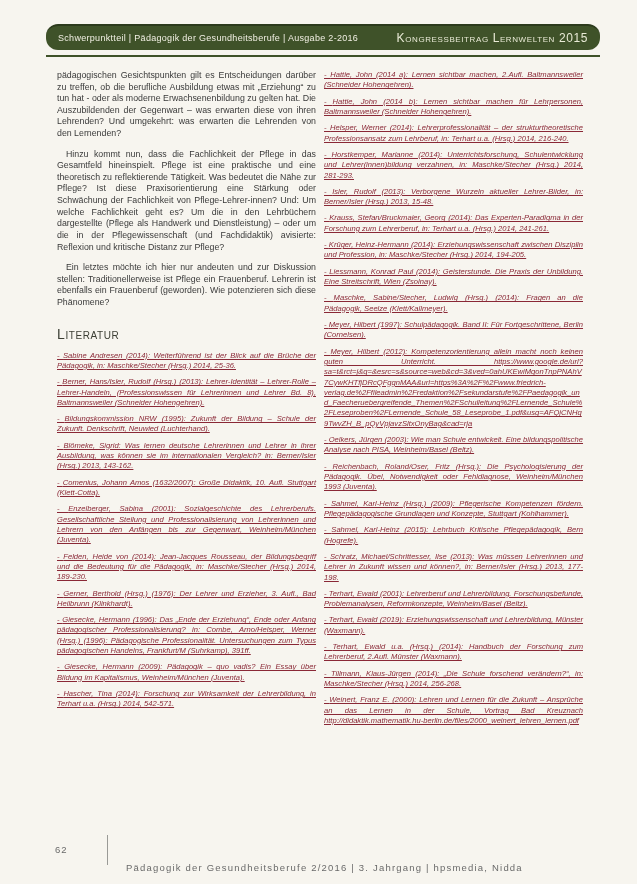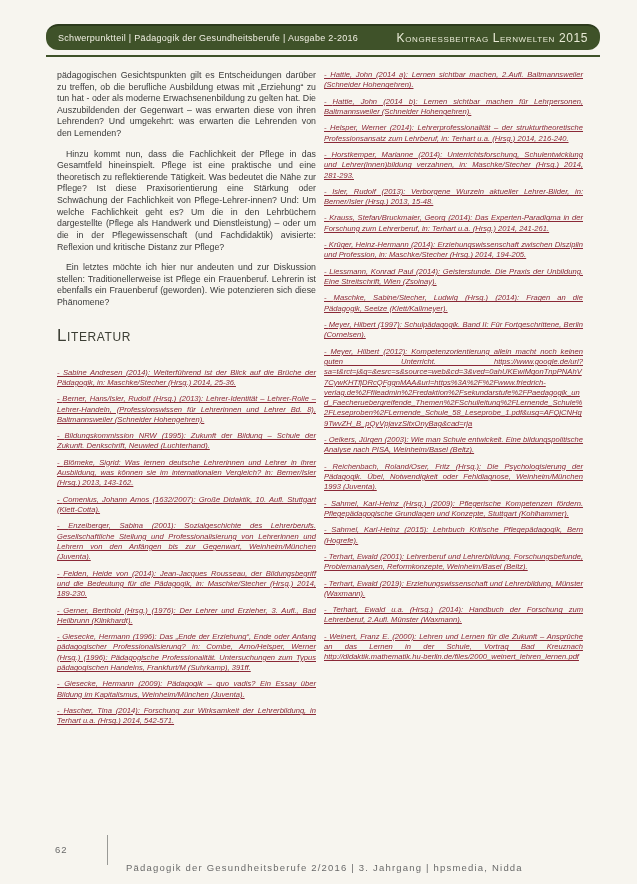--- a/index.html
+++ b/index.html
@@ -38,23 +38,23 @@
   }
   .col { width:260px; }
   .para {
     font-size:8.8px; line-height:1.32; text-align:justify;
     color: var(--body-text, #3a3a3a);
     margin:0 0 9px 0;
   }
   .para:not(:first-child) { text-indent:9px; }
   .lit-heading {
     font-variant:small-caps;
-    font-size:17px; font-weight:500; letter-spacing:0.6px;
+    font-size:14px; font-weight:500; letter-spacing:0.6px;
     color: var(--heading-text, #3c3e34);
-    margin:17px 0 22px 0;
+    margin:17px 0 9px 0;
   }
   .ref-list .ref {
     font-size:7.6px; line-height:1.36; font-style:italic;
     text-align:justify; overflow-wrap:anywhere;
     color: var(--ref-red, #8a2836);
     margin:0 0 6px 0;
     text-decoration:underline;
   }
   .ref-list .ref::before { content:"- "; }
   
@@ -118,23 +118,25 @@
           <div class="ref">Krauss, Stefan/Bruckmaier, Georg (2014): Das Experten-Paradigma in der Forschung zum Lehrerberuf, in: Terhart u.a. (Hrsg.) 2014, 241-261.</div>
           <div class="ref">Krüger, Heinz-Hermann (2014): Erziehungswissenschaft zwischen Disziplin und Profession, in: Maschke/Stecher (Hrsg.) 2014, 194-205.</div>
           <div class="ref">Liessmann, Konrad Paul (2014): Geisterstunde. Die Praxis der Unbildung. Eine Streitschrift, Wien (Zsolnay).</div>
           <div class="ref">Maschke, Sabine/Stecher, Ludwig (Hrsg.) (2014): Fragen an die Pädagogik, Seelze (Klett/Kallmeyer).</div>
           <div class="ref">Meyer, Hilbert (1997): Schulpädagogik. Band II: Für Fortgeschrittene, Berlin (Cornelsen).</div>
           <div class="ref">Meyer, Hilbert (2012): Kompetenzorientierung allein macht noch keinen guten Unterricht. https://www.google.de/url?sa=t&amp;rct=j&amp;q=&amp;esrc=s&amp;source=web&amp;cd=3&amp;ved=0ahUKEwiMqonTnpPNAhV7CywKHTfjDRcQFggnMAA&amp;url=https%3A%2F%2Fwww.friedrich-verlag.de%2Ffileadmin%2Fredaktion%2Fsekundarstufe%2FPaedagogik_und_Faecheruebergreifende_Themen%2FSchulleitung%2FLernende_Schule%2FLeseproben%2FLernende_Schule_58_Leseprobe_1.pdf&amp;usg=AFQjCNHq9TwvZH_B_pQyVpjavzSltxOnyBag&amp;cad=rja</div>
           <div class="ref">Oelkers, Jürgen (2003): Wie man Schule entwickelt. Eine bildungspolitische Analyse nach PISA, Weinheim/Basel (Beltz).</div>
           <div class="ref">Reichenbach, Roland/Oser, Fritz (Hrsg.): Die Psychologisierung der Pädagogik. Übel, Notwendigkeit oder Fehldiagnose, Weinheim/München 1993 (Juventa).</div>
           <div class="ref">Sahmel, Karl-Heinz (Hrsg.) (2009): Pflegerische Kompetenzen fördern. Pflegepädagogische Grundlagen und Konzepte, Stuttgart (Kohlhammer).</div>
           <div class="ref">Sahmel, Karl-Heinz (2015): Lehrbuch Kritische Pflegepädagogik, Bern (Hogrefe).</div>
+          <div class="ref">Schratz, Michael/Schrittesser, Ilse (2013): Was müssen Lehrerinnen und Lehrer in Zukunft wissen und können?, in: Berner/Isler (Hrsg.) 2013, 177-198.</div>
           <div class="ref">Terhart, Ewald (2001): Lehrerberuf und Lehrerbildung. Forschungsbefunde, Problemanalysen, Reformkonzepte, Weinheim/Basel (Beltz).</div>
           <div class="ref">Terhart, Ewald (2019): Erziehungswissenschaft und Lehrerbildung, Münster (Waxmann).</div>
           <div class="ref">Terhart, Ewald u.a. (Hrsg.) (2014): Handbuch der Forschung zum Lehrerberuf, 2.Aufl. Münster (Waxmann).</div>
+          <div class="ref">Tillmann, Klaus-Jürgen (2014): „Die Schule forschend verändern?“, in: Maschke/Stecher (Hrsg.) 2014, 256-268.</div>
           <div class="ref">Weinert, Franz E. (2000): Lehren und Lernen für die Zukunft – Ansprüche an das Lernen in der Schule, Vortrag Bad Kreuznach http://didaktik.mathematik.hu-berlin.de/files/2000_weinert_lehren_lernen.pdf</div>
         </div>
     </div>
   </div>
 
   <div class="footer">
     <span class="page-number">62</span>
     <span class="footer-divider"></span>
     <span class="footer-text">Pädagogik der Gesundheitsberufe 2/2016 | 3. Jahrgang | hpsmedia, Nidda</span>
   </div>

